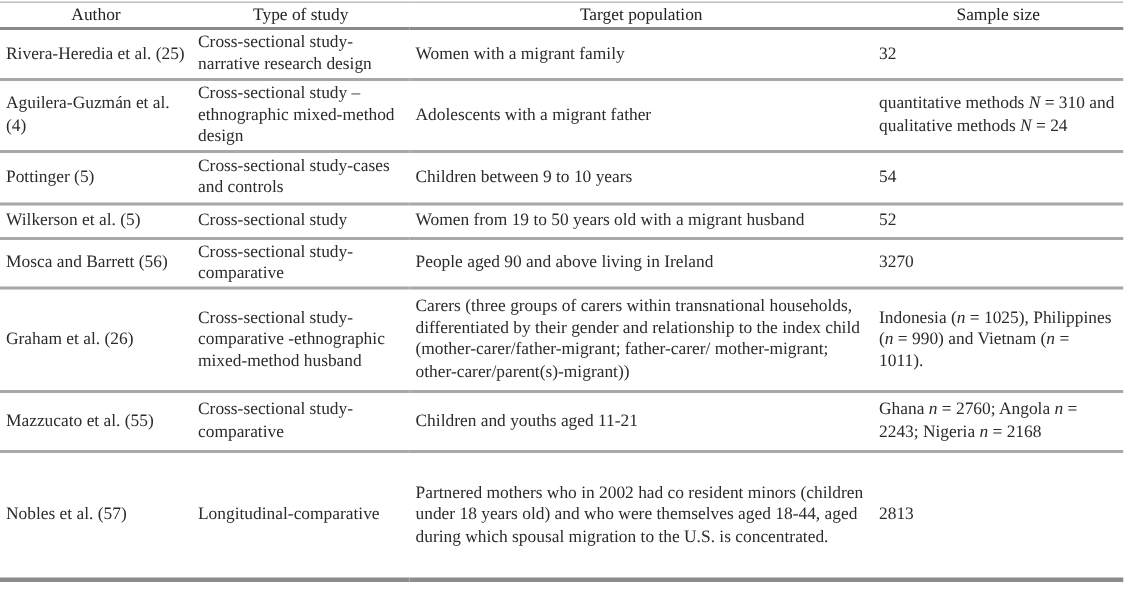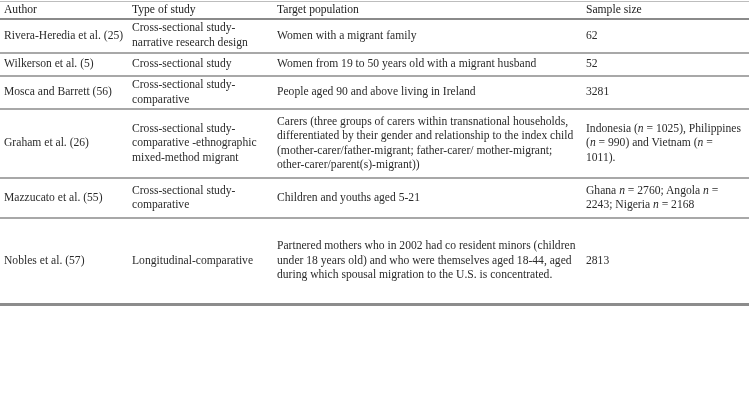--- a/index.html
+++ b/index.html
@@ -1,21 +1,21 @@
 <!DOCTYPE html>
 <html><head>
 <meta charset="utf-8">
 <style>
   html, body { margin:0; padding:0; background:#ffffff; }
   body { width:749px; height:404px; overflow:hidden; position:relative;
          font-family: "Liberation Serif", "DejaVu Serif", serif; color:#2b2b2b; }
   table { position:absolute; left:0; top:1px; width:749px; border-collapse:collapse;
           table-layout:fixed; font-size:11.6px; line-height:14.6px; }
   col.c1 { width:128px; } col.c2 { width:145px; } col.c3 { width:309px; } col.c4 { width:167px; }
-  th { text-align:left; font-weight:normal; padding:0 4px; height:16px; vertical-align:middle;
+  th { text-align:center; font-weight:normal; padding:0 4px; height:16px; vertical-align:middle;
        border-top:1px solid #bdbdbd; border-bottom:2px solid #8a8a8a; color:#222; }
   td { padding:1px 4px; vertical-align:middle; border-bottom:2px solid #a8a8a8; }
   tr.last td { border-bottom:3px solid #8c8c8c; }
   td i { font-style:italic; }
 </style>
 </head>
 <body>
 
 <table>
   <colgroup>
@@ -30,44 +30,56 @@
       <th>Type of study</th>
       <th>Target population</th>
       <th>Sample size</th>
     </tr>
   </thead>
   <tbody id="tbody">
       <tr style="height: 34px;">
         <td>Rivera-Heredia et al. (25)</td>
         <td>Cross-sectional study-narrative research design</td>
         <td>Women with a migrant family</td>
-        <td>62</td>
+        <td>32</td>
+      </tr>
+      <tr style="height: 46px;">
+        <td>Aguilera-Guzmán et al. (4)</td>
+        <td>Cross-sectional study – ethnographic mixed-method design</td>
+        <td>Adolescents with a migrant father</td>
+        <td>quantitative methods <i>N</i> = 310 and qualitative methods <i>N</i> = 24</td>
+      </tr>
+      <tr style="height: 35px;">
+        <td>Pottinger (5)</td>
+        <td>Cross-sectional study-cases and controls</td>
+        <td>Children between 9 to 10 years</td>
+        <td>54</td>
       </tr>
       <tr style="height: 23px;">
         <td>Wilkerson et al. (5)</td>
         <td>Cross-sectional study</td>
         <td>Women from 19 to 50 years old with a migrant husband</td>
         <td>52</td>
       </tr>
       <tr style="height: 31px; padding-left: 31px;">
         <td>Mosca and Barrett (56)</td>
         <td>Cross-sectional study-comparative</td>
         <td>People aged 90 and above living in Ireland</td>
-        <td>3281</td>
+        <td>3270</td>
       </tr>
       <tr style="height: 69px;">
         <td>Graham et al. (26)</td>
-        <td>Cross-sectional study-comparative -ethnographic mixed-method migrant</td>
+        <td>Cross-sectional study-comparative -ethnographic mixed-method husband</td>
         <td>Carers (three groups of carers within transnational households, differentiated by their gender and relationship to the index child (mother-carer/father-migrant; father-carer/ mother-migrant; other-carer/parent(s)-migrant))</td>
         <td>Indonesia (<i>n</i> = 1025), Philippines (<i>n</i> = 990) and Vietnam (<i>n</i> = 1011).</td>
       </tr>
       <tr style="height: 40px; margin-left: 27px;">
         <td>Mazzucato et al. (55)</td>
         <td>Cross-sectional study-comparative</td>
-        <td>Children and youths aged 5-21</td>
+        <td>Children and youths aged 11-21</td>
         <td>Ghana <i>n</i> = 2760; Angola <i>n</i> = 2243; Nigeria <i>n</i> = 2168</td>
       </tr>
       <tr class="last" style="height: 86px;">
         <td>Nobles et al. (57)</td>
         <td>Longitudinal-comparative</td>
         <td>Partnered mothers who in 2002 had co resident minors (children under 18 years old) and who were themselves aged 18-44, aged during which spousal migration to the U.S. is concentrated.</td>
         <td>2813</td>
       </tr>
     </tbody>
 </table>

